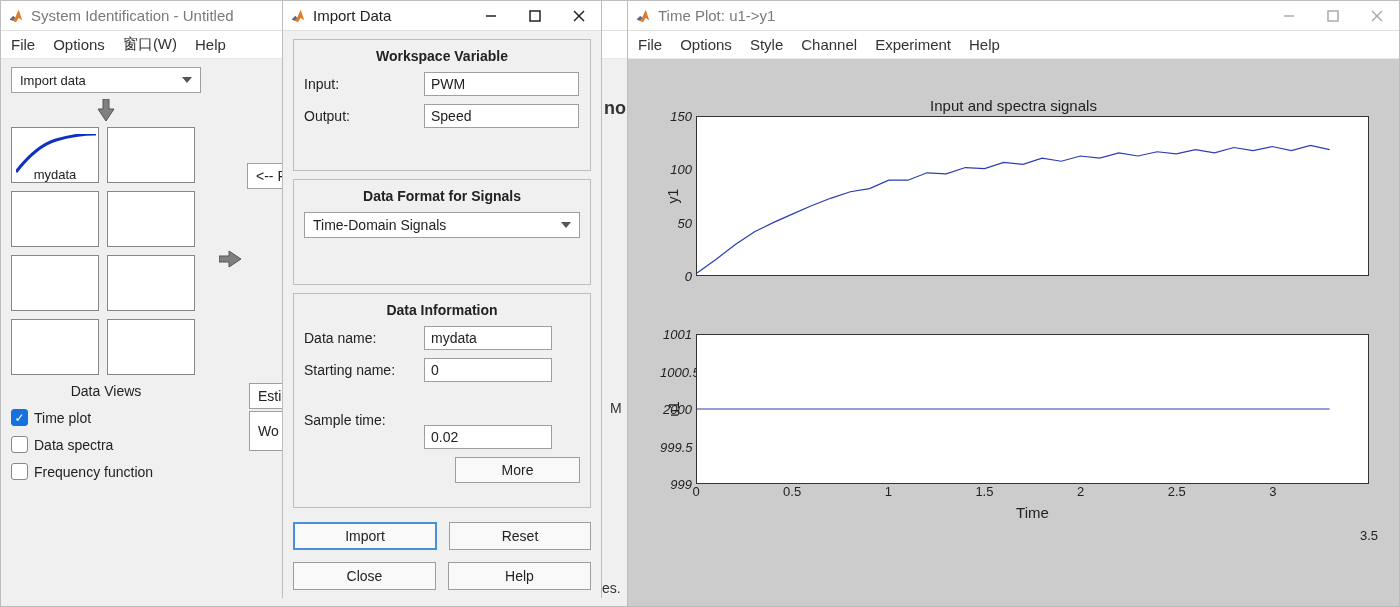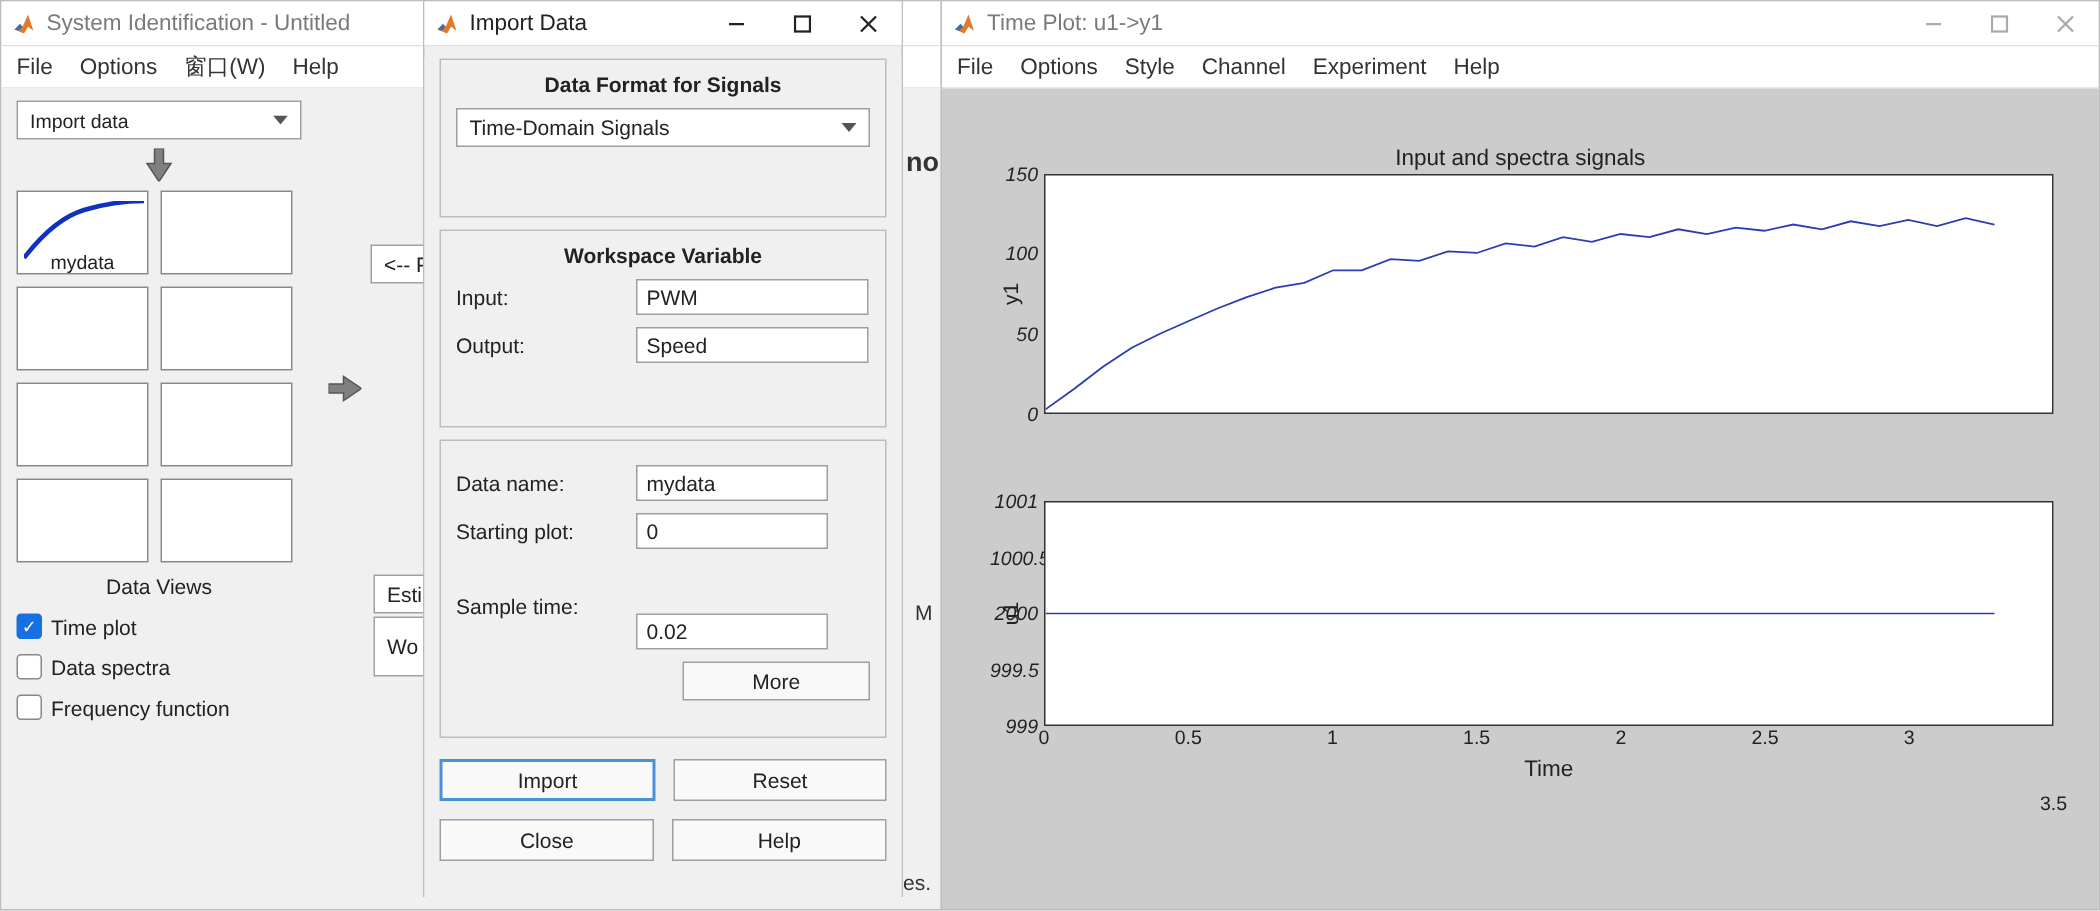--- a/index.html
+++ b/index.html
@@ -236,56 +236,57 @@
       <div class="winbtn">
           <svg width="12" height="12">
             <line x1="1" y1="1" x2="11" y2="11" stroke="#222" stroke-width="1.5"></line>
             <line x1="11" y1="1" x2="1" y2="11" stroke="#222" stroke-width="1.5"></line>
           </svg>
         </div>
     </div>
   </div>
   <div class="import-body">
     <div class="im-section">
+      <div class="sec-title">Workspace Variable</div>
+      <div class="im-row">
+        <label>Input:</label>
+        <div class="field">
+            <span>PWM</span>
+          </div>
+      </div>
+      <div class="im-row">
+        <label>Output:</label>
+        <div class="field">
+            <span>Speed</span>
+          </div>
+      </div>
+      <div style="height:18px;"></div>
+    </div>
+    <div class="im-section">
       <div class="sec-title">Data Format for Signals</div>
       <div class="im-select">
         <span>Time-Domain Signals</span>
         <span>
             <svg width="10" height="6" viewBox="0 0 10 6">
               <path d="M0 0 L5 6 L10 0 Z" fill="#555"></path>
             </svg>
           </span>
       </div>
       <div style="height:30px;"></div>
     </div>
     <div class="im-section">
-      <div class="sec-title">Workspace Variable</div>
-      <div class="im-row">
-        <label>Input:</label>
-        <div class="field">
-            <span>PWM</span>
-          </div>
-      </div>
-      <div class="im-row">
-        <label>Output:</label>
-        <div class="field">
-            <span>Speed</span>
-          </div>
-      </div>
-      <div style="height:18px;"></div>
-    </div>
-    <div class="im-section">
+      <div class="sec-title">Data Information</div>
       <div class="im-row">
         <label>Data name:</label>
         <div class="field" style="flex:0 0 128px;">
             <span>mydata</span>
           </div>
       </div>
       <div class="im-row">
-        <label>Starting plot:</label>
+        <label>Starting name:</label>
         <div class="field" style="flex:0 0 128px;">
             <span>0</span>
           </div>
       </div>
       <div class="im-row">
         <label>Sample time:</label>
         <div class="field" style="flex:0 0 128px;margin-top:35px;">
             <span>0.02</span>
           </div>
       </div>

